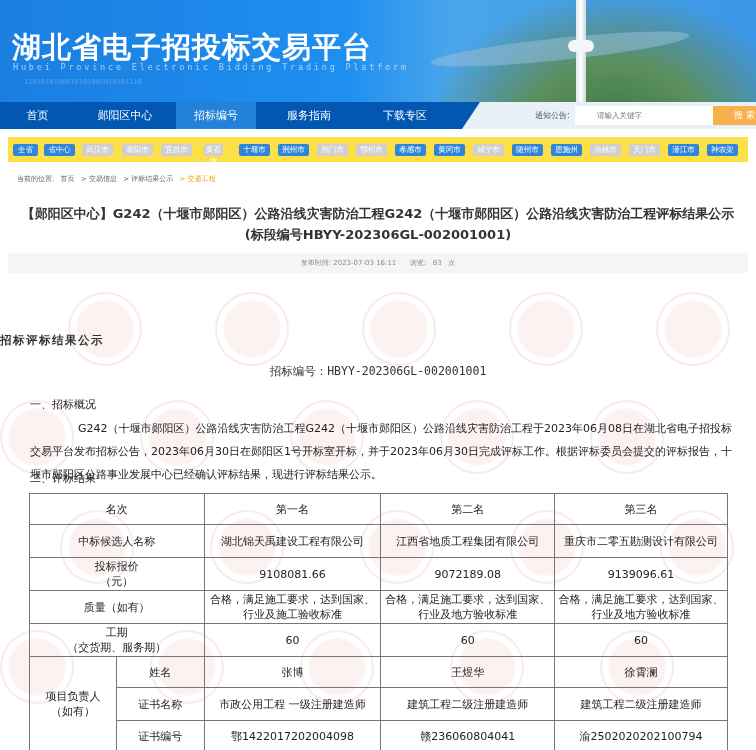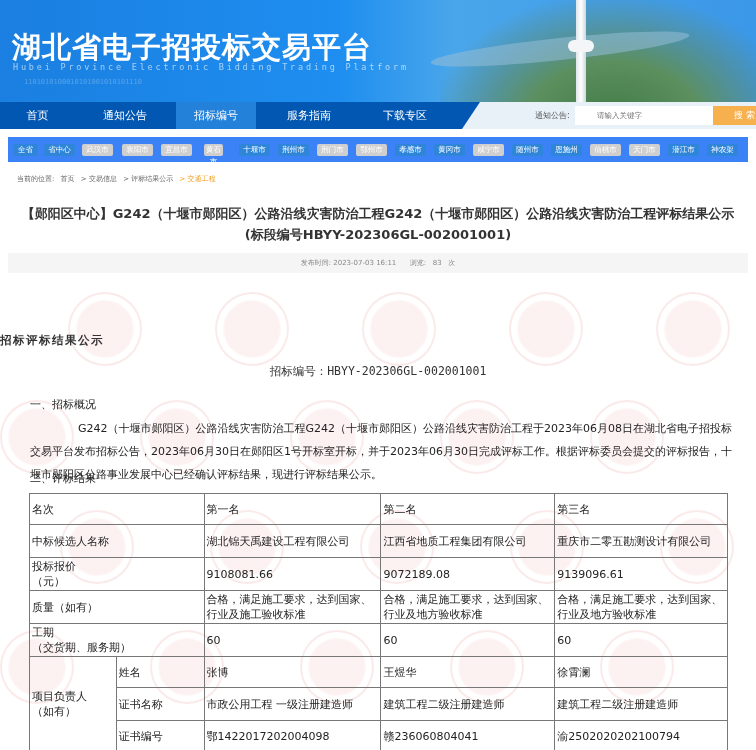--- a/index.html
+++ b/index.html
@@ -13,52 +13,52 @@
 .banner .subtitle{position:absolute;left:13px;top:62px;font-size:8.5px;color:rgba(255,255,255,0.6);letter-spacing:2.8px;font-family:"DejaVu Sans Mono",monospace}
 .banner .bits{position:absolute;left:24px;top:78px;font-size:7px;color:rgba(255,255,255,0.25);font-family:"DejaVu Sans Mono",monospace}
 .nav{position:absolute;left:0;top:102px;width:756px;height:27px;background:#0257b3}
 .nav-item{position:absolute;top:0;height:27px;line-height:27px;color:#fff;font-size:11px;text-align:center}
 .nav-item.active{background:#2481da}
 .search-area{position:absolute;left:480px;top:102px;width:276px;height:27px;background:#e8f0f8}
 .search-area:before{content:"";position:absolute;left:-18px;top:0;border-style:solid;border-width:0 0 27px 18px;border-color:transparent transparent #e8f0f8 transparent}
 .search-label{position:absolute;left:55px;top:0;line-height:27px;font-size:8px;color:#555}
 .search-input{position:absolute;left:95px;top:4px;width:140px;height:19px;border:none;background:#fff;font-size:7.5px;padding-left:22px;color:#999;font-family:"DejaVu Sans",sans-serif}
 .search-btn{position:absolute;left:233px;top:4px;width:63px;height:19px;background:#f6b04e;color:#fff;font-size:9px;line-height:19px;text-align:center;border:none;font-family:"DejaVu Sans",sans-serif}
-.cities{position:absolute;left:8px;top:137px;width:740px;height:25px;background:#3b82f6}
+.cities{position:absolute;left:8px;top:137px;width:740px;height:25px;background:#fde047}
 .city-tag{position:absolute;top:7px;height:12px;line-height:12px;font-size:7.5px;color:#fff;text-align:center;border-radius:2px;background:#cfcfcf}
 .city-tag.on{background:#2f86d9}
 .crumb{position:absolute;left:17px;top:174px;font-size:7px;color:#666}
 .crumb span{margin-right:4px}
 .crumb .cur{color:#f29b16}
 .art-title{position:absolute;left:15px;top:203px;width:726px;text-align:center;font-size:13px;font-weight:bold;color:#333;line-height:21px}
 .meta{position:absolute;left:8px;top:253px;width:740px;height:20px;background:#f5f5f5;font-size:7px;color:#888;line-height:20px;text-align:center}
 .wm{position:absolute;border-radius:50%;border:2px solid rgba(230,140,140,0.18);background:radial-gradient(circle,rgba(240,170,170,0.16) 0%,rgba(240,170,170,0.16) 55%,rgba(255,255,255,0) 60%)}
 .doc-title{position:absolute;left:0;width:756px;top:333px;text-align:left;font-size:11.5px;font-weight:bold;color:#333;letter-spacing:1.5px;font-family:"DejaVu Sans",sans-serif}
 .doc-code{position:absolute;left:0;width:756px;top:364px;text-align:center;font-size:11.5px;color:#333;font-family:"DejaVu Sans Mono",monospace}
 .sec{position:absolute;left:30px;font-size:11px;color:#222}
 .para{position:absolute;left:30px;top:417px;width:705px;font-size:11px;color:#222;line-height:23px;text-indent:48px}
 table.res{position:absolute;left:29px;top:493px;width:699px;border-collapse:collapse;font-size:11px;color:#222}
-table.res td{border:1px solid #777;vertical-align:middle;padding:1px 2px;line-height:15px}
+table.res td{border:1px solid #777;text-align:center;vertical-align:middle;padding:1px 2px;line-height:15px}
 </style>
 </head>
 <body>
 
 <div class="banner">
   <div class="city"></div>
   <div class="river"></div>
   <div class="tower"></div>
   <div class="tower-disk"></div>
   <div class="title">湖北省电子招投标交易平台</div>
   <div class="subtitle">Hubei Province Electronic Bidding Trading Platform</div>
   <div class="bits">1101010100010101001010101110</div>
 </div>
 
 <div class="nav">
   <div class="nav-item" style="left:0;width:75px">首页</div>
-  <div class="nav-item" style="left:75px;width:100px">通知公告</div>
+  <div class="nav-item" style="left:75px;width:100px">郧阳区中心</div>
   <div class="nav-item active" style="left:176px;width:80px">招标编号</div>
   <div class="nav-item" style="left:256px;width:106px">服务指南</div>
   <div class="nav-item" style="left:362px;width:86px">下载专区</div>
 </div>
 <div class="search-area">
   <span class="search-label">通知公告:</span>
   <input class="search-input" placeholder="请输入关键字" style="">
   <button class="search-btn">搜 索</button>
 </div>
 

